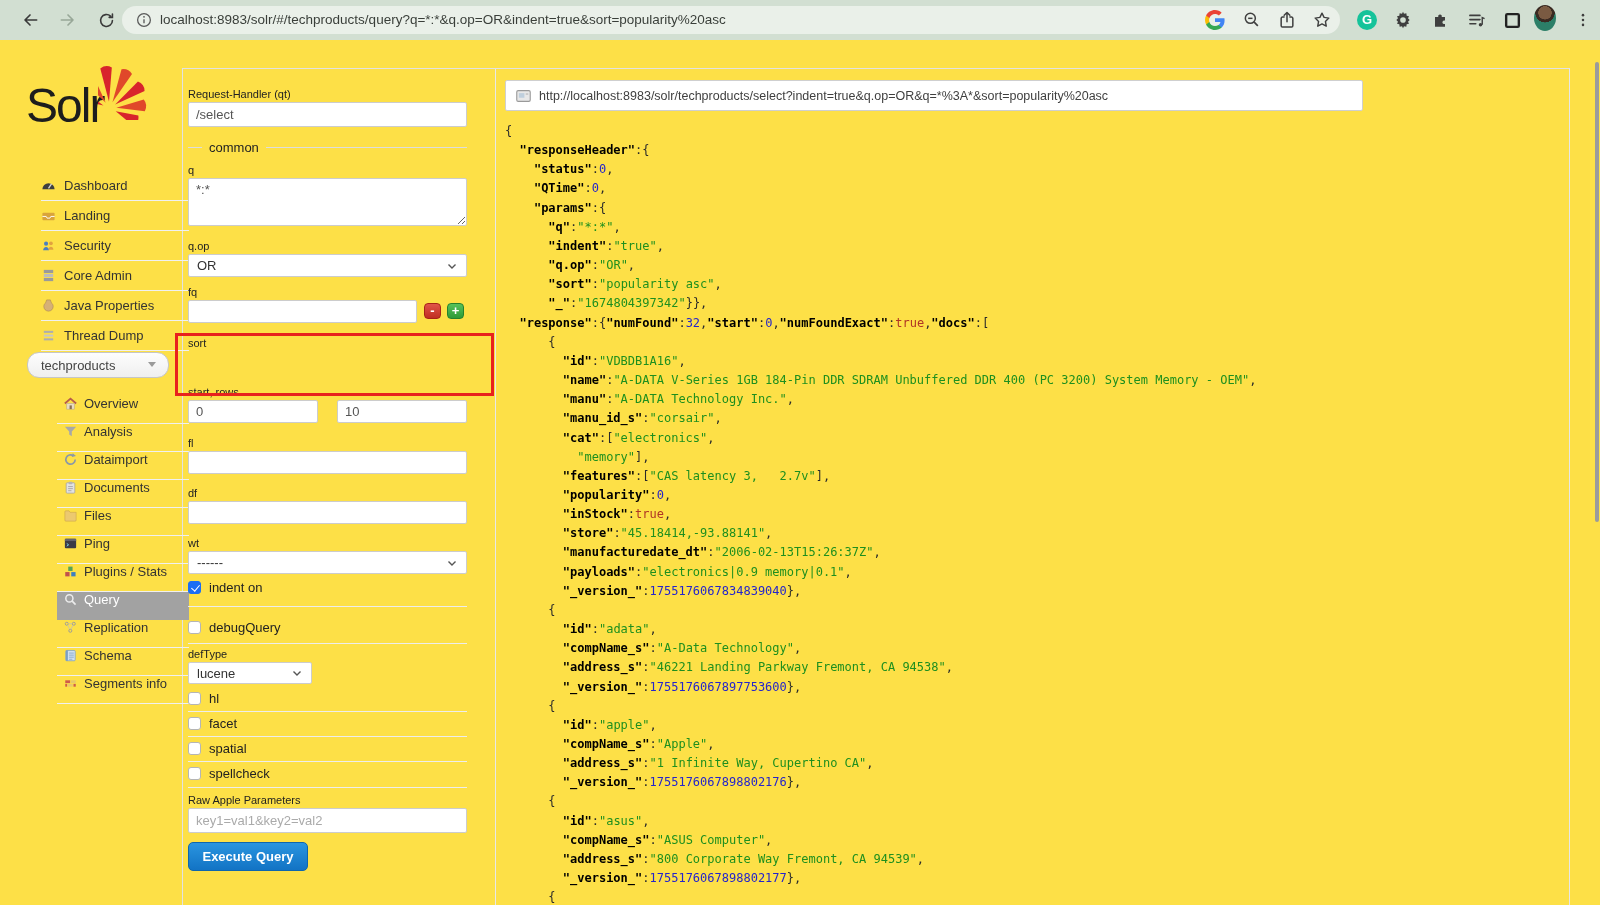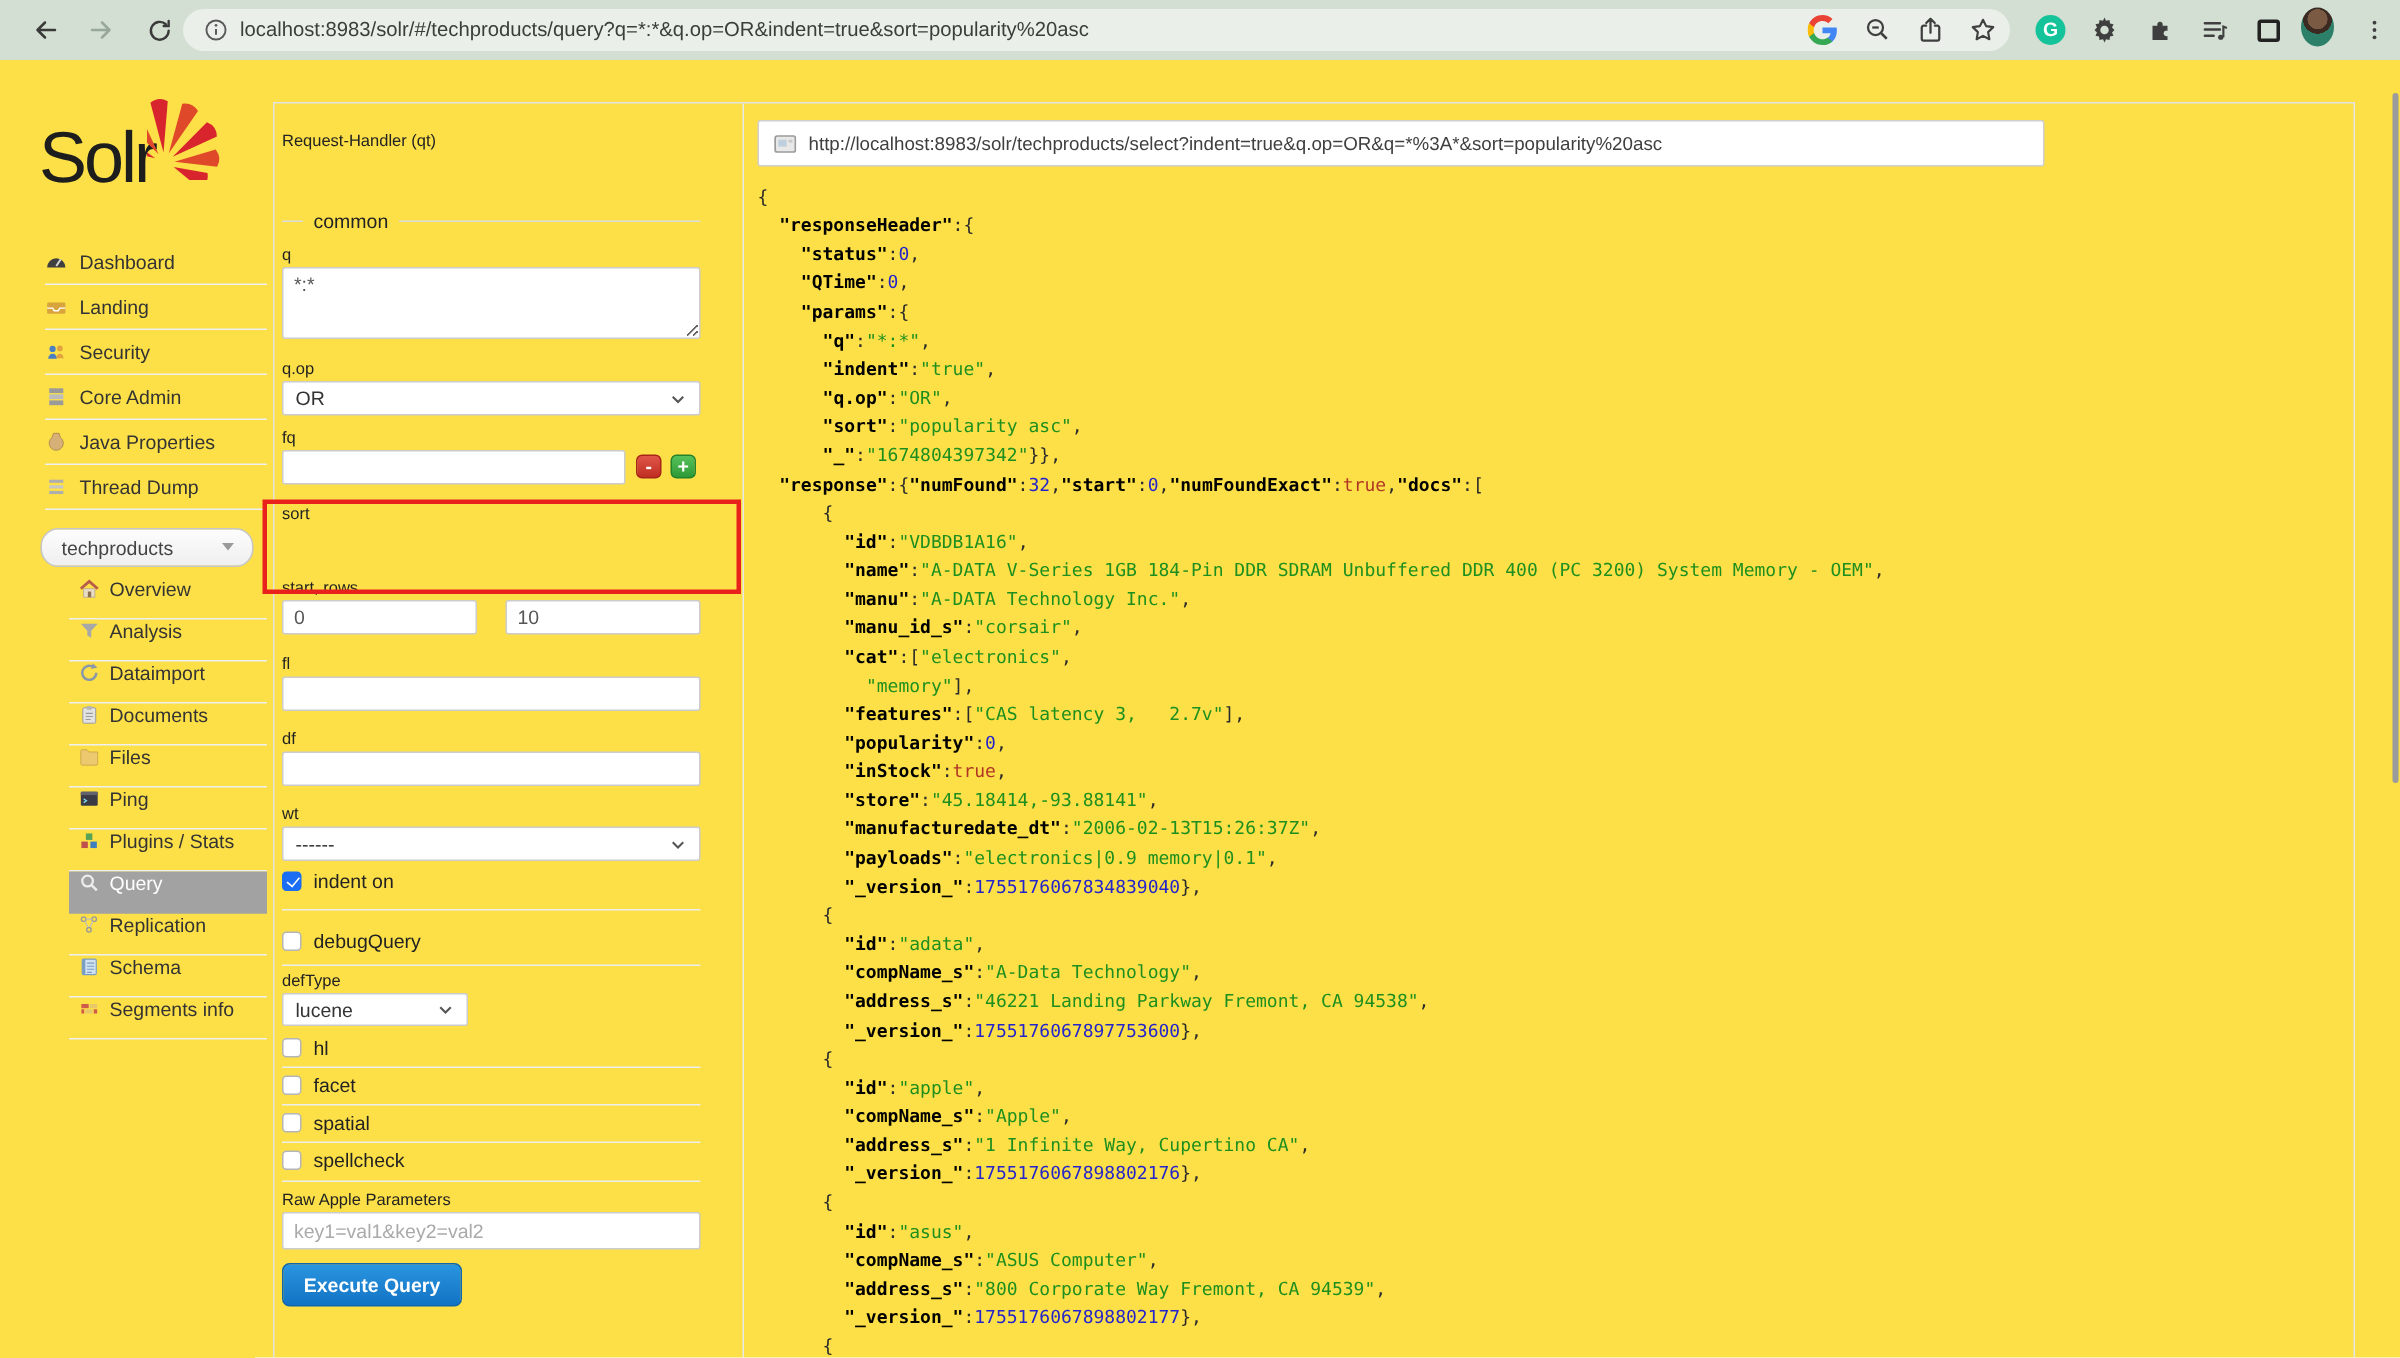--- a/index.html
+++ b/index.html
@@ -24,21 +24,21 @@
   
   .page{position:absolute;top:40px;left:0;width:1600px;height:865px;background:#fde047;}
   .content-box{position:absolute;left:182px;top:28px;width:1386px;height:837px;
     border-left:1px solid #e2e2e2;border-top:1px solid #e2e2e2;border-right:1px solid #e6e6e6;}
   .col-divider{position:absolute;left:495px;top:29px;width:1px;height:836px;background:#e8e8e8;}
   .vscroll{position:absolute;left:1595px;top:22px;width:4px;height:460px;background:#9b9b9b;border-radius:2px;}
 
   
   .logo-text{position:absolute;left:26px;top:38px;font-size:48px;font-weight:300;color:#1d1d1d;letter-spacing:-2px;}
   .burst{position:absolute;left:98px;top:22px;width:58px;height:58px;}
-  ul.nav{list-style:none;margin:0;padding:0;position:absolute;}
+  ul.nav{list-style:none;margin:11px;padding:0;position:absolute;}
   .nav-main{left:30px;top:120px;width:148px;}
   .nav-main li{height:29px;display:flex;align-items:center;gap:8px;border-bottom:1px solid #f0f0f0;
     font-size:13px;color:#333;cursor:pointer;}
   .nav-core{left:46px;top:345px;width:132px;}
   .nav-core li{height:27px;display:flex;gap:6px;border-bottom:1px solid #f0f0f0;
     font-size:13px;color:#333;cursor:pointer;padding-left:6px;}
   .nav-core li.active{background:#a2a2a2;color:#fff;border-bottom:1px solid #a2a2a2;}
   .icon14{width:15px;height:15px;flex:0 0 15px;}
   .core-select{position:absolute;left:27px;top:312px;width:142px;height:26px;border:1px solid #c6c6c6;
     border-radius:12px;background:linear-gradient(#fdfdfd,#efefef);display:flex;align-items:center;
@@ -326,20 +326,21 @@
             <rect x="8.4" y="4.6" width="5.2" height="3" fill="#e8c96a"></rect>
             <rect x="5.2" y="8.4" width="5.2" height="3" fill="#e8c96a"></rect>
             <rect x="2.4" y="8.4" width="2" height="3" fill="#cf5b4a"></rect>
             <rect x="11.2" y="8.4" width="2.4" height="3" fill="#cf5b4a"></rect>
           </svg>
         <span>Segments info</span>
         </li>
     </ul>
 
     <div class="flabel" style="top:48px">Request-Handler (qt)</div>
+    <input class="finput" style="top: 62px; width: 279px; height: 25px;" value="/select">
 
     <div class="legend-row">
       <span class="dash" style="width:14px"></span>
       <span>common</span>
       <span class="dash" style="flex:1"></span>
     </div>
 
     <div class="flabel" style="top:124px">q</div>
     <textarea class="finput" style="top: 138px; width: 279px; height: 48px;">*:*</textarea>
 

